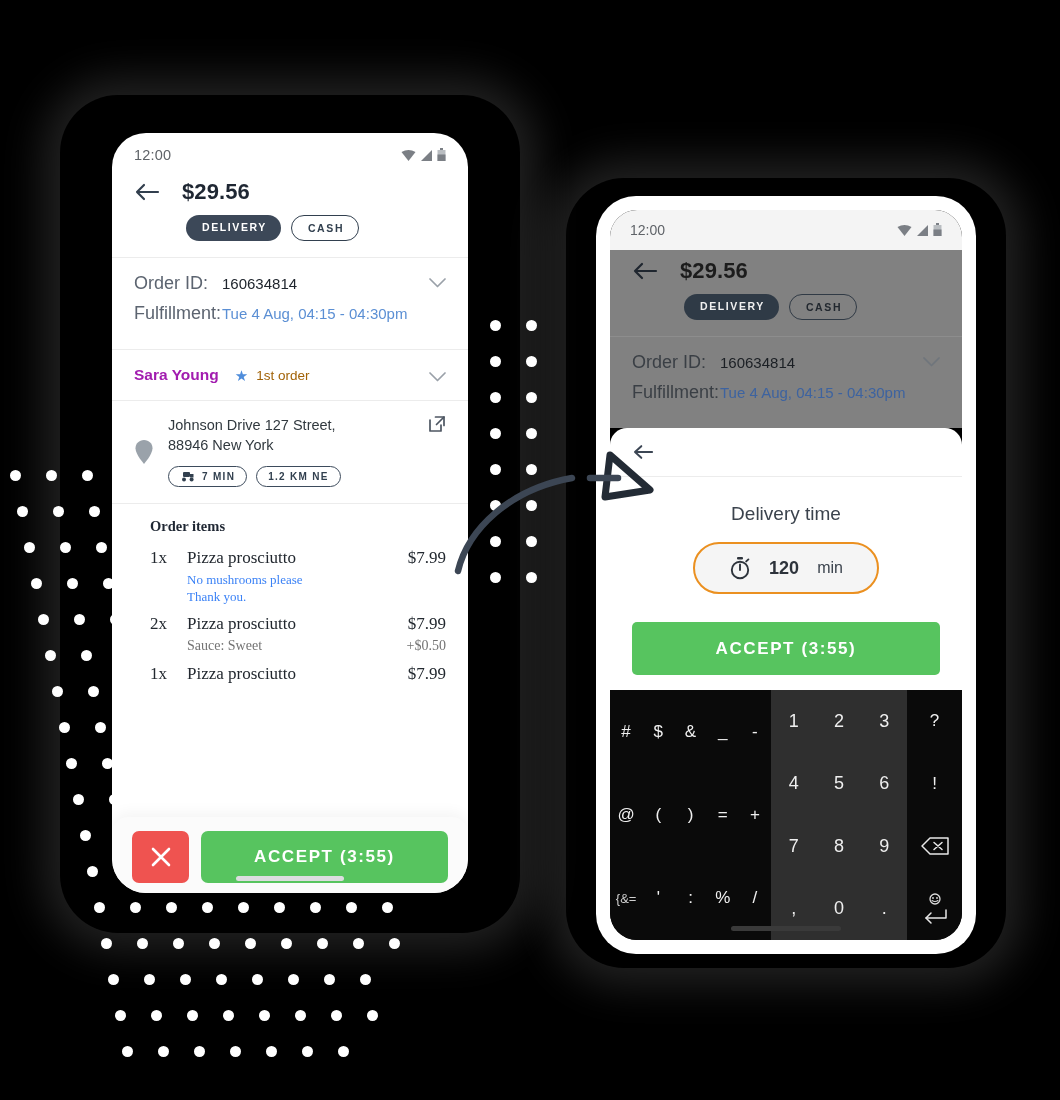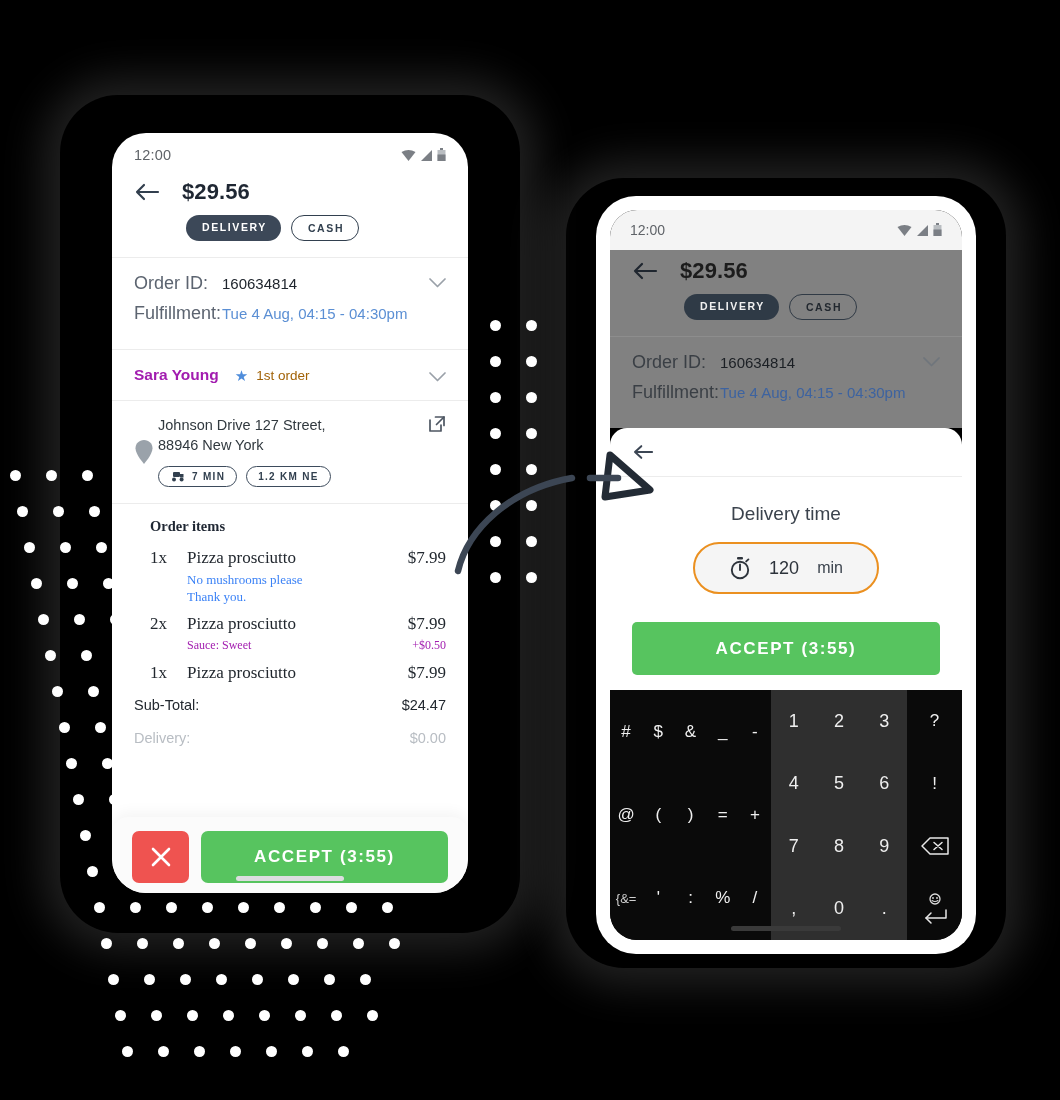--- a/index.html
+++ b/index.html
@@ -82,40 +82,40 @@
   .kv-val.link { color: #5b8fd4; }
   .chev {
     position: absolute; right: 22px; width: 17px; height: 10px;
   }
 
   .cust-block { padding: 16px 22px; display: flex; align-items: center; position: relative; }
   .cust-name { font-size: 15.5px; font-weight: 700; color: #a21caf; }
   .star { margin-left: 16px; color: #4f8ddb; font-size: 15px; line-height: 1; }
   .cust-sub { margin-left: 8px; font-size: 13.5px; color: #a16207; }
 
-  .addr-block { padding: 14px 12px 16px 22px; display: flex; gap: 4px; position: relative; }
+  .addr-block { padding: 14px 12px 16px 22px; display: flex; gap: 14px; position: relative; }
   .pin { width: 20px; flex: 0 0 auto; margin-top: 2px; }
   .addr-text { font-size: 14.5px; line-height: 20px; color: #31393f; }
   .ext-icon { position: absolute; right: 22px; top: 14px; width: 18px; height: 18px; }
   .pills { display: flex; gap: 9px; margin-top: 11px; }
   .pill {
     display: flex; align-items: center; gap: 7px;
     border: 1.4px solid #3d4b5c; border-radius: 14px;
     padding: 4px 11px; font-size: 10px; font-weight: 700;
     letter-spacing: 1.3px; color: #32404f;
   }
 
   .items { padding: 14px 22px 0 38px; font-family: Liberation Serif, serif; }
   .items-title { font-size: 14.5px; font-weight: 700; color: #1f2733; margin-bottom: 13px; }
   .item-row { display: flex; align-items: baseline; margin-bottom: 4px; font-size: 17px; color: #22282f; }
   .item-qty { width: 37px; flex: 0 0 auto; }
   .item-name { flex: 1 1 auto; }
   .item-price { flex: 0 0 auto; }
   .item-note { margin: 2px 0 9px 37px; font-size: 13px; line-height: 16.5px; color: #3b82f6; }
-  .item-opt { display: flex; margin: 4px 0 10px 37px; font-size: 12px; color: #a21caf; }
+  .item-opt { display: flex; margin: 4px 0 10px 37px; font-size: 14px; color: #737373; }
   .item-opt .o-name { flex: 1 1 auto; }
 
   .totals { padding: 10px 22px 0 22px; }
   .total-row { display: flex; font-size: 14.5px; color: #22282f; margin-bottom: 17px; }
   .total-row .t-key { flex: 1 1 auto; }
   .total-row.dim { color: #b8bdc3; }
 
   .action-bar {
     position: absolute; left: 0; right: 0; bottom: 0;
     background: #fbfbfb;
@@ -181,21 +181,21 @@
     flex: 0 0 auto; position: relative;
   }
   .sheet-top { height: 48px; display: flex; align-items: center; padding: 0 22px; }
   .sheet-body { padding: 26px 22px 15px 22px; text-align: center; }
   .dt-title { font-size: 19px; color: #3b434d; margin-bottom: 17px; }
   .time-field {
     display: inline-flex; align-items: center; justify-content: center;
     gap: 18px; border: 2px solid #eb9020; background: #f5f5f5;
     border-radius: 30px; padding: 12px 34px; min-width: 168px;
   }
-  .time-val { font-size: 18px; font-weight: 400; color: #2d333b; }
+  .time-val { font-size: 18px; font-weight: 700; color: #2d333b; }
   .time-unit { font-size: 16px; color: #3b434d; }
   .dt-accept {
     display: block; width: 100%; margin-top: 28px; height: 53px;
     border-radius: 5px; background: #57c45f; color: #fff;
     font-size: 17px; font-weight: 700; letter-spacing: 1.6px;
     border: none; cursor: pointer; font-family: "Liberation Sans", sans-serif;
   }
 
   
   .kbd { flex: 1 1 auto; background: #0a0a0a; display: flex; position: relative; }
@@ -595,30 +595,20 @@
       <span>+$0.50</span>
     </div>
 
     <div class="item-row">
       <span class="item-qty">1x</span>
       <span class="item-name">Pizza prosciutto</span>
       <span class="item-price">$7.99</span>
     </div>
   </div>
 
-  <div class="totals">
-    <div class="total-row">
-      <span class="t-key">Sub-Total:</span>
-      <span>$24.47</span>
-    </div>
-    <div class="total-row dim">
-      <span class="t-key">Delivery:</span>
-      <span>$0.00</span>
-    </div>
-  </div>
 
   <div class="action-bar">
     <button class="btn-cancel">
       <svg width="24" height="24" viewBox="0 0 24 24">
         <path d="M4 4 L20 20 M20 4 L4 20" stroke="#fff" stroke-width="2.6" stroke-linecap="round"></path>
       </svg>
     </button>
     <button class="btn-accept">ACCEPT (3:55)</button>
     <div class="home-ind"></div>
   </div>

